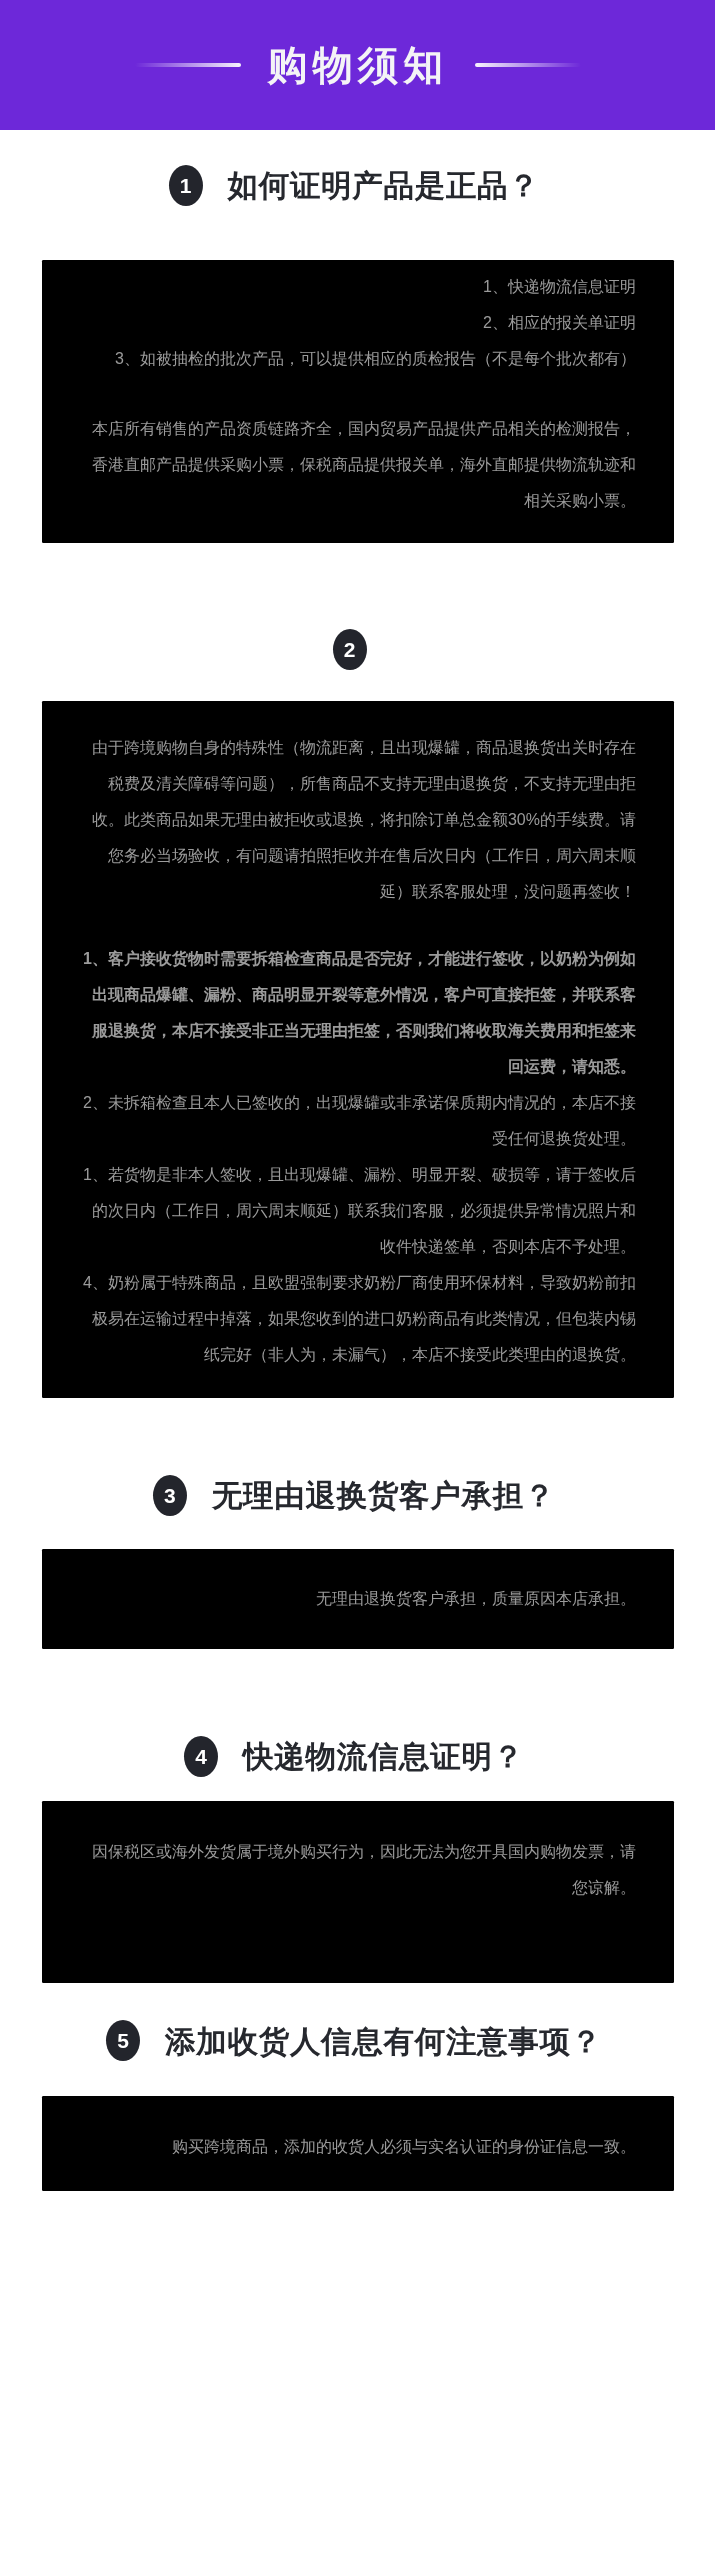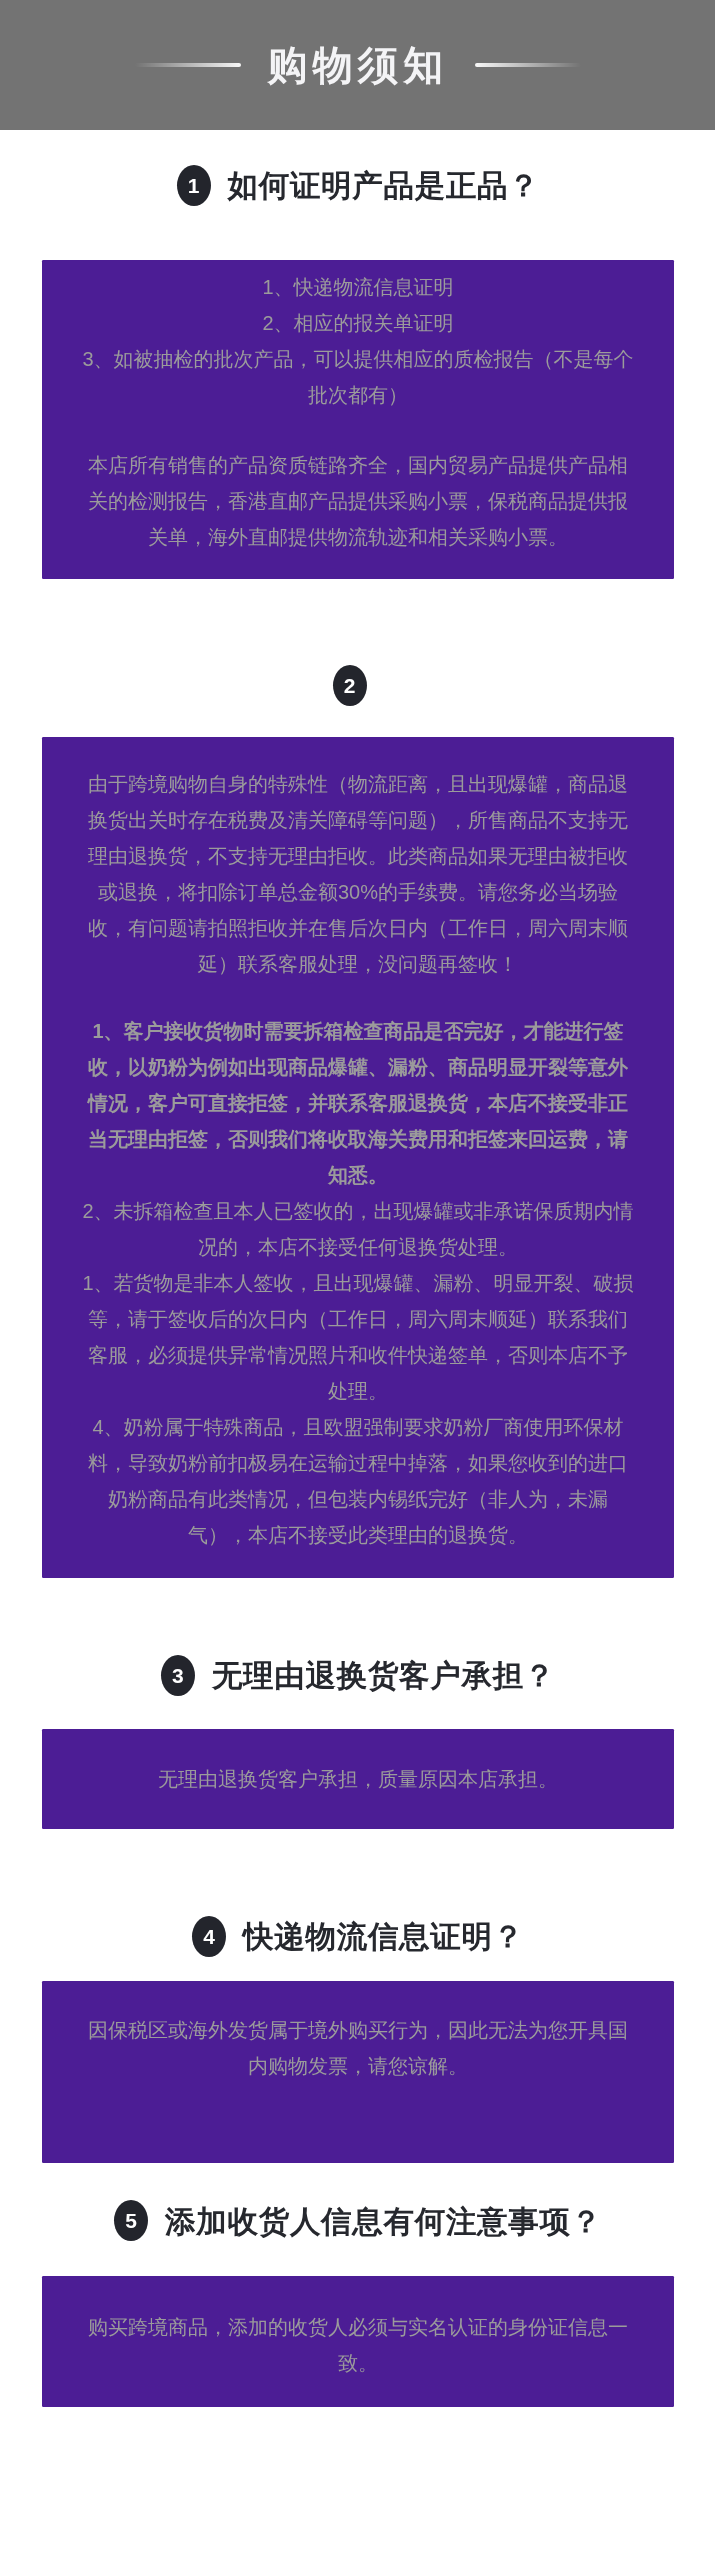--- a/index.html
+++ b/index.html
@@ -11,21 +11,21 @@
     background:#ffffff;
     display:flex;
     flex-direction:column;
     overflow:hidden;
     font-family:"Liberation Sans","DejaVu Sans",sans-serif;
   }
   
   .banner{
     height:130px;
     flex:0 0 130px;
-    background:#737373;
+    background:#6d28d9;
     display:flex;
     align-items:center;
     justify-content:center;
   }
   .banner-line{
     width:106px;
     height:3.3px;
     border-radius:2px;
   }
   .banner-line.left{
@@ -62,55 +62,55 @@
     margin-right:17px;
     flex:0 0 auto;
   }
   .badge span{
     color:#ffffff;
     font-size:21px;
     font-weight:bold;
     line-height:1;
   }
   .heading h2{
-    margin:0;
+    margin:8px;
     font-size:30.5px;
     font-weight:bold;
     color:#26282e;
     letter-spacing:0.7px;
     line-height:44px;
     white-space:nowrap;
   }
   
   .box{
     margin:0 42px;
-    background:#4c1d95;
+    background:#000000;
     border-radius:1.3px;
     color:#9b9b9b;
-    font-size:20px;
+    font-size:16px;
     line-height:36px;
-    text-align:center;
+    text-align:right;
   }
   .box p{margin:0;}
   .box-1{padding:9.3px 38px 24px 38px;}
   .box-2{padding:29px 38px 25px 38px;}
   .box-3{padding:32px 38px 32px 38px;}
   .box-4{padding:33px 38px 77px 38px;}
   .box-5{padding:33px 38px 26.5px 38px;}
   .para-gap-1{margin-top:34px !important;}
   .para-gap-2{margin-top:31px !important;font-weight:bold;}
   
   .heading-1{margin-top:33px;}
   .box-1{margin-top:53px;}
   .heading-2{margin-top:84px;}
   .box-2{margin-top:30px;}
   .heading-3{margin-top:75px;}
   .box-3{margin-top:32px;}
   .heading-4{margin-top:85px;}
-  .box-4{margin-top:22.5px;font-family:Liberation Mono, monospace;}
+  .box-4{margin-top:22.5px;}
   .heading-5{margin-top:36px;}
   .box-5{margin-top:33px;}
 </style>
 </head>
 <body>
 
 <div class="page">
 
   <header class="banner">
     <span class="banner-line left"></span>

